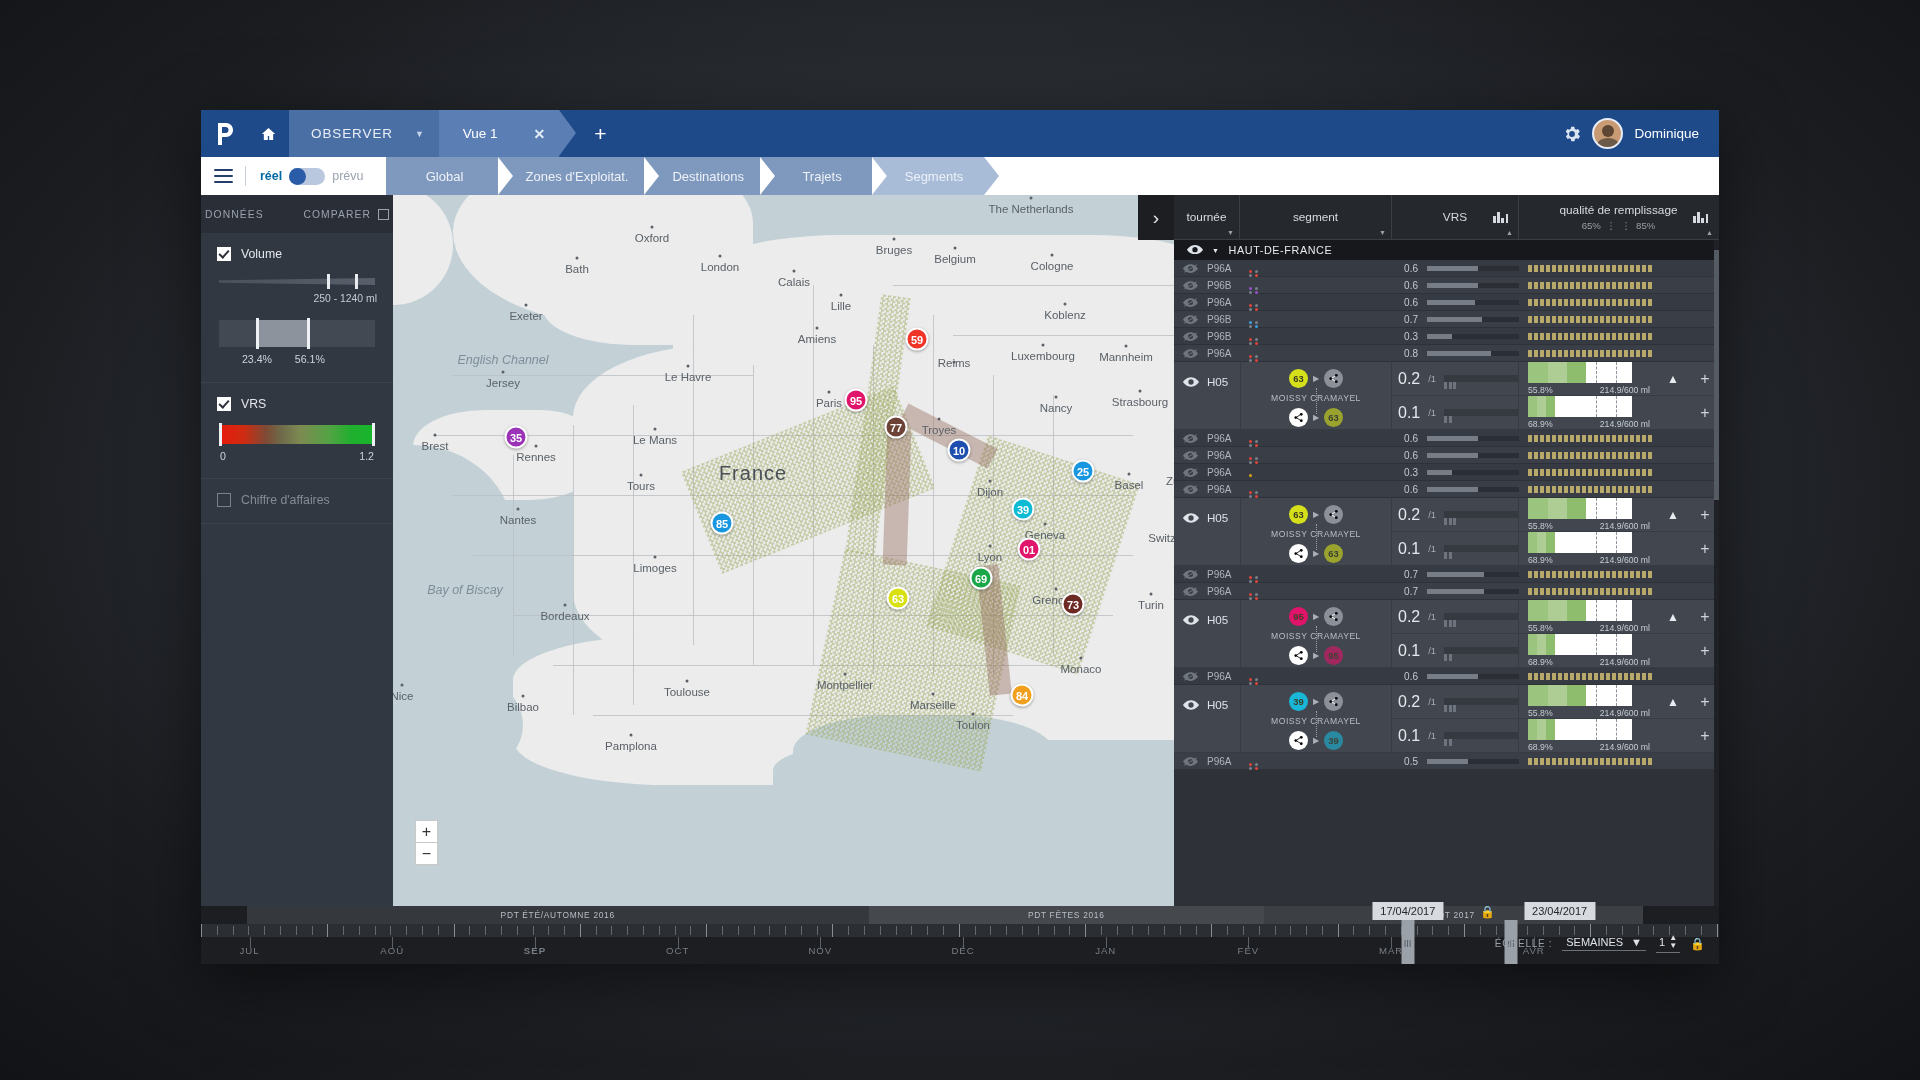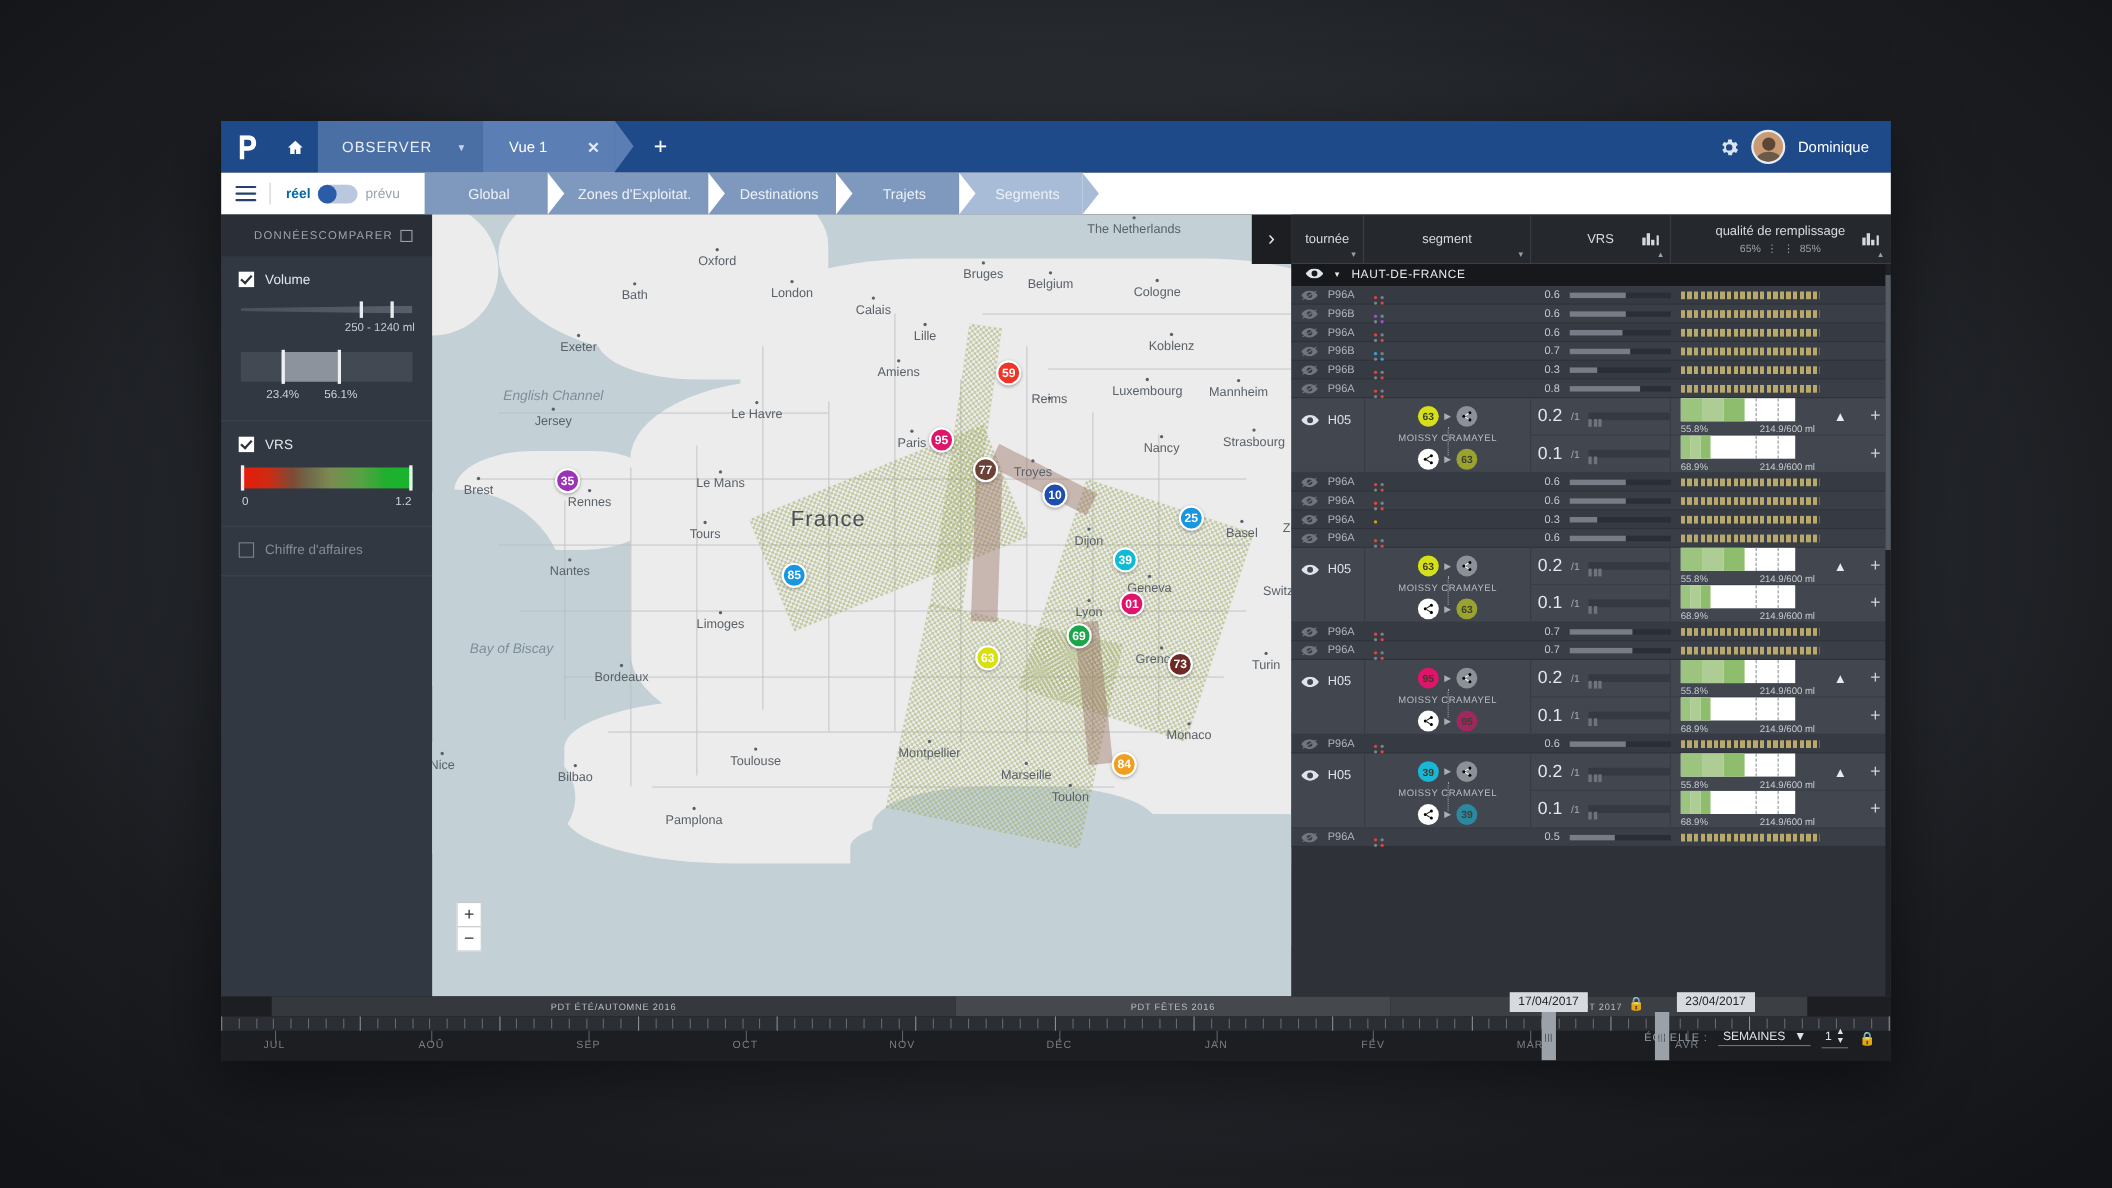--- a/index.html
+++ b/index.html
@@ -73,21 +73,21 @@
     border-top:19px solid transparent; border-bottom:19px solid transparent; border-left:15px solid #fff;
   }
   .crumb:first-child{ padding-left:22px; }
   .crumb:first-child::before{ display:none; }
   .crumb.cur{ background:#a8bcd8; color:#ecf1f8;}
   .crumb.cur::after{ border-left-color:#a8bcd8;}
   
   .bodyrow{ flex:1; display:flex; position:relative; overflow:hidden;}
   
   .lpanel{ width:192px; background:#323842; flex:0 0 192px; display:flex; flex-direction:column;}
-  .lp-tabs{ height:38px; background:#2a2f37; display:flex; align-items:center; padding:0 30px; justify-content:space-between;}
+  .lp-tabs{ height:38px; background:#2a2f37; display:flex; align-items:center; padding:0 4px; justify-content:space-between;}
   .lp-tabs span{ font-size:10.3px; letter-spacing:1.1px; color:#9aa2ae;}
   .lp-tabs .cmp{ display:flex; align-items:center; gap:7px;}
   .sqbox{ width:11px; height:11px; border:1.6px solid #9aa2ae;}
   .lp-sec{ padding:14px 16px 16px; border-bottom:1px solid #3c424d;}
   .lp-head{ display:flex; align-items:center; gap:10px; margin-bottom:14px;}
   .ckbox{ width:14px;height:14px;background:#fff;position:relative;}
   .ckbox::after{content:"";position:absolute;left:4px;top:1px;width:4px;height:8px;border:solid #2d3139;border-width:0 2px 2px 0;transform:rotate(42deg);}
   .ckbox.off{ background:transparent;border:1.8px solid #7b828d;}
   .ckbox.off::after{ display:none;}
   .lp-head span{ font-size:12.3px; color:#e3e7ec;}
@@ -1327,21 +1327,21 @@
         <i style="left: 97.76%;"></i>
         <i style="left: 98.8%;"></i>
         <i class="maj" style="left: 99.84%;"></i>
       </div>
     <div class="tl-months" id="tl-months">
         <i style="left: 3.2%;"></i>
         <span style="left: 3.2%;">JUL</span>
         <i style="left: 12.6%;"></i>
         <span style="left: 12.6%;">AOÛ</span>
         <i style="left: 22%;"></i>
-        <span style="left: 22%;">SEP</span>
+        <span style="left: 22%; font-weight: bold;">SEP</span>
         <i style="left: 31.4%;"></i>
         <span style="left: 31.4%;">OCT</span>
         <i style="left: 40.8%;"></i>
         <span style="left: 40.8%;">NOV</span>
         <i style="left: 50.2%;"></i>
         <span style="left: 50.2%;">DÉC</span>
         <i style="left: 59.6%;"></i>
         <span style="left: 59.6%;">JAN</span>
         <i style="left: 69%;"></i>
         <span style="left: 69%;">FÉV</span>

